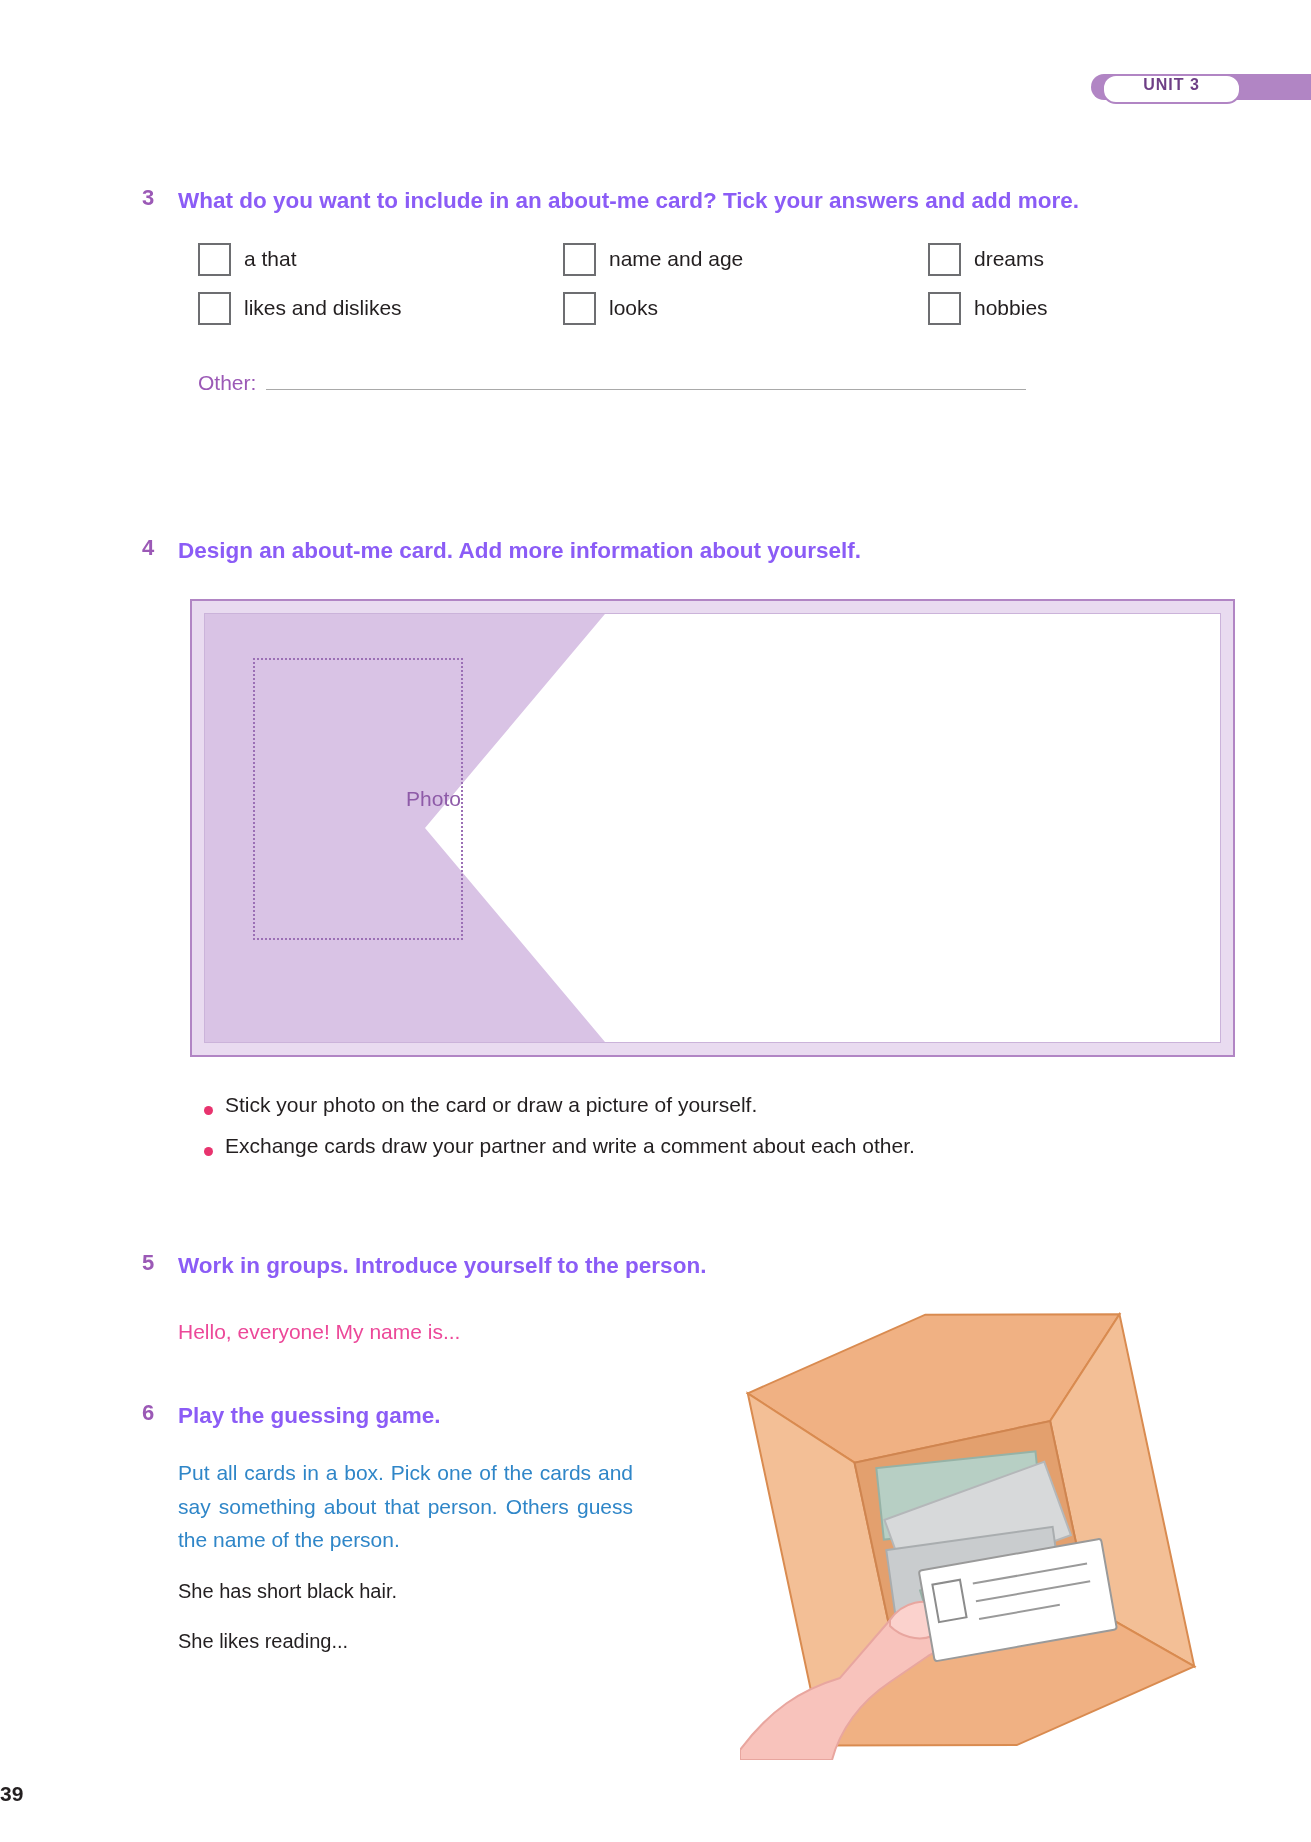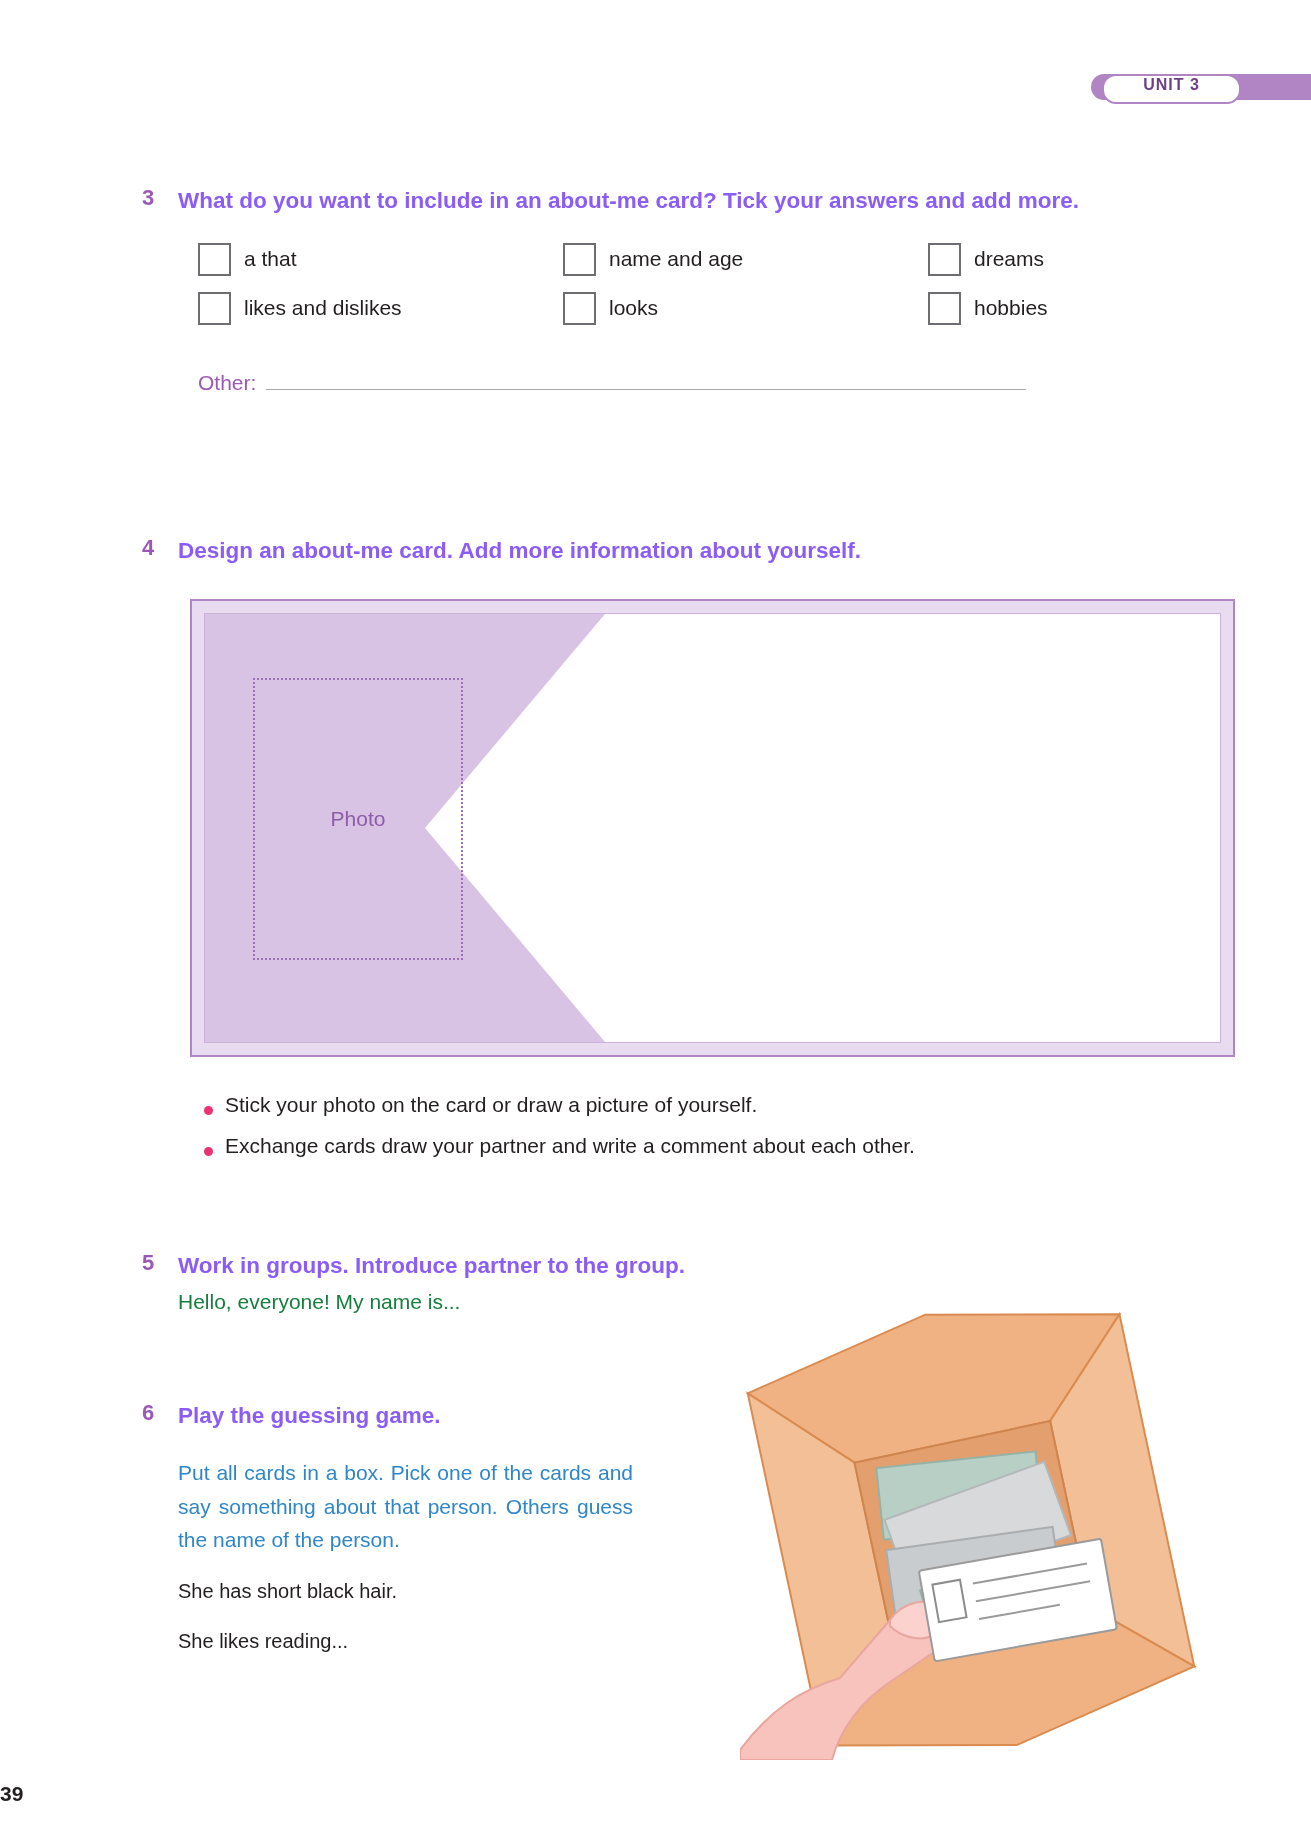--- a/index.html
+++ b/index.html
@@ -145,28 +145,28 @@
     left: 0;
     top: 0;
     width: 400px;
     height: 100%;
     background: #d9c3e5;
     clip-path: polygon(0 0, 100% 0, 55% 50%, 100% 100%, 0 100%);
   }
   .photo-box {
     position: absolute;
     left: 48px;
-    top: 64px;
+    top: 44px;
     width: 210px;
     height: 282px;
     border: 2px dotted #9b6fb5;
     box-sizing: border-box;
     display: flex;
     align-items: center;
-    justify-content: center;
+    justify-content: flex-end;
   }
   .photo-box span {
     font-size: 21px;
     color: #8e5ba8;
   }
 
   
   .bullets {
     margin-top: 34px;
     margin-left: 26px;
@@ -187,22 +187,22 @@
   }
   .bullet-text {
     font-size: 21px;
     color: #231f20;
     line-height: 1.3;
   }
 
   
   .sample {
     font-size: 21px;
-    color: #15803d;
-    margin-top: 8px;
+    color: #ec4899;
+    margin-top: 38px;
   }
   .speech-blue {
     font-size: 21px;
     color: #2f86c8;
     line-height: 1.6;
     width: 455px;
     text-align: justify;
     text-align-last: left;
     margin-top: 24px;
   }
@@ -304,21 +304,21 @@
         <div class="bullet-dot"></div>
         <div class="bullet-text">Exchange cards draw your partner and write a comment about each other.</div>
       </div>
     </div>
   </div>
 </div>
 
 <div class="ex" style="top: 1250px;">
   <div class="ex-num">5</div>
   <div class="ex-body">
-    <div class="ex-title">Work in groups. Introduce partner to the group.</div>
+    <div class="ex-title">Work in groups. Introduce yourself to the person.</div>
     <div class="sample">Hello, everyone! My name is...</div>
   </div>
 </div>
 
 <div class="ex" style="top: 1400px;">
   <div class="ex-num">6</div>
   <div class="ex-body">
     <div class="ex-title">Play the guessing game.</div>
     <div class="speech-blue">Put all cards in a box. Pick one of the cards and say something about that person. Others guess the name of the person.</div>
     <div class="speech-dark">She has short black hair.</div>

